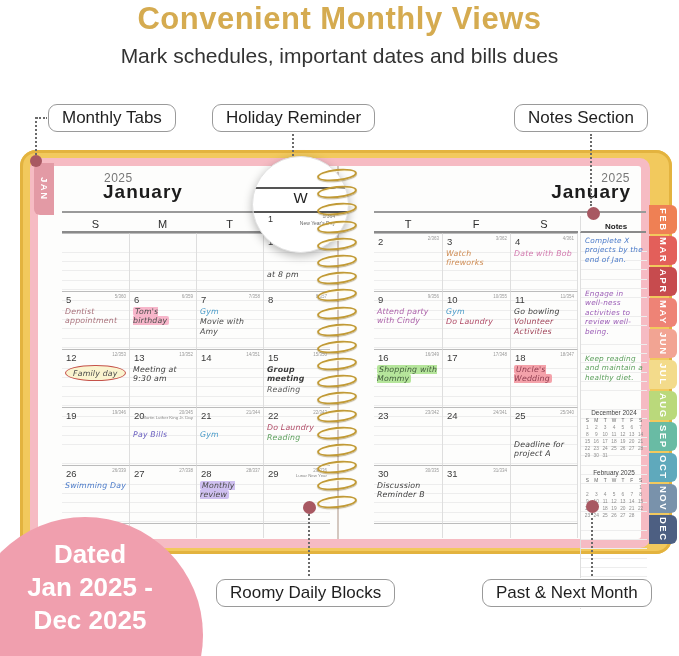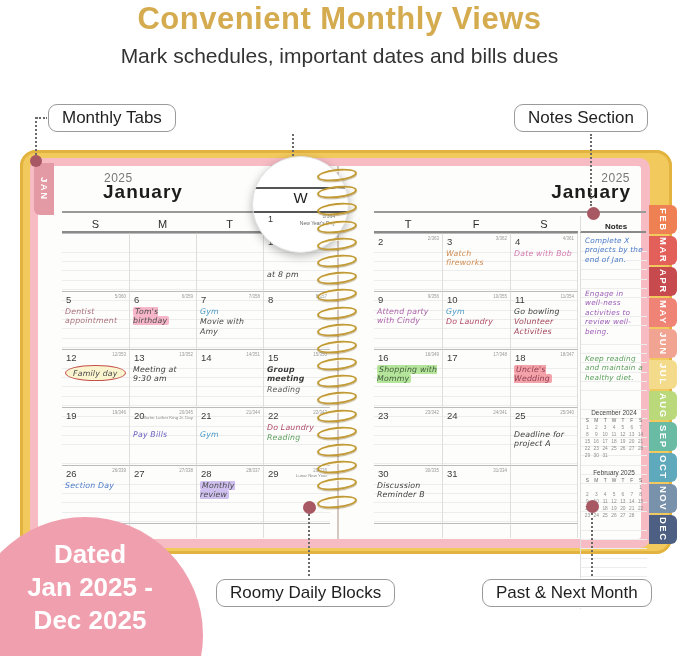--- a/index.html
+++ b/index.html
@@ -96,20 +96,21 @@
 </style>
 </head>
 <body>
 
 <div id="canvas">
 
   <div class="abs title">Convenient Monthly Views</div>
   <div class="abs subtitle">Mark schedules, important dates and bills dues</div>
 
   <div class="abs callout" style="left:48px;top:104px;">Monthly Tabs</div>
+  <div class="abs callout" style="left:212px;top:104px;">Holiday Reminder</div>
   <div class="abs callout" style="left:514px;top:104px;">Notes Section</div>
 
   <div class="abs doth" style="left:36px;top:117px;width:12px;"></div>
   <div class="abs dotv" style="left:35px;top:117px;height:38px;"></div>
   <div class="abs cdot" style="left:30px;top:155px;width:12px;height:12px;"></div>
 
   <div class="abs dotv" style="left:292px;top:134px;height:22px;"></div>
 
   <div class="abs dotv" style="left:590px;top:134px;height:72px;"></div>
   <div class="abs cdot" style="left:587px;top:207px;width:13px;height:13px;"></div>
@@ -257,21 +258,21 @@
         <span class="doy">22/343</span>
         <div class="entries">
           <div class="entry"><span style="color: rgb(176, 74, 102);">Do Laundry</span></div>
           <div class="entry"><span style="color: rgb(90, 158, 90);">Reading</span></div>
         </div>
       </div>
       <div class="cell c0">
         <span class="dnum">26</span>
         <span class="doy">26/339</span>
         <div class="entries">
-          <div class="entry"><span style="color: rgb(74, 122, 201);">Section Day</span></div>
+          <div class="entry"><span style="color: rgb(74, 122, 201);">Swimming Day</span></div>
         </div>
       </div>
       <div class="cell">
         <span class="dnum">27</span>
         <span class="doy">27/338</span>
       </div>
       <div class="cell">
         <span class="dnum">28</span>
         <span class="doy">28/337</span>
         <div class="entries">
@@ -355,21 +356,21 @@
         <span class="dnum">23</span>
         <span class="doy">23/342</span>
       </div>
       <div class="cell">
         <span class="dnum">24</span>
         <span class="doy">24/341</span>
       </div>
       <div class="cell last">
         <span class="dnum">25</span>
         <span class="doy">25/340</span>
-        <div class="entries" style="top: 22px;">
+        <div class="entries" style="top: 32px;">
           <div class="entry"><span style="color: rgb(60, 60, 60);">Deadline for project A</span></div>
         </div>
       </div>
       <div class="cell c0">
         <span class="dnum">30</span>
         <span class="doy">30/335</span>
         <div class="entries">
           <div class="entry"><span style="color: rgb(60, 60, 60);">Discussion Reminder B</span></div>
         </div>
       </div>

